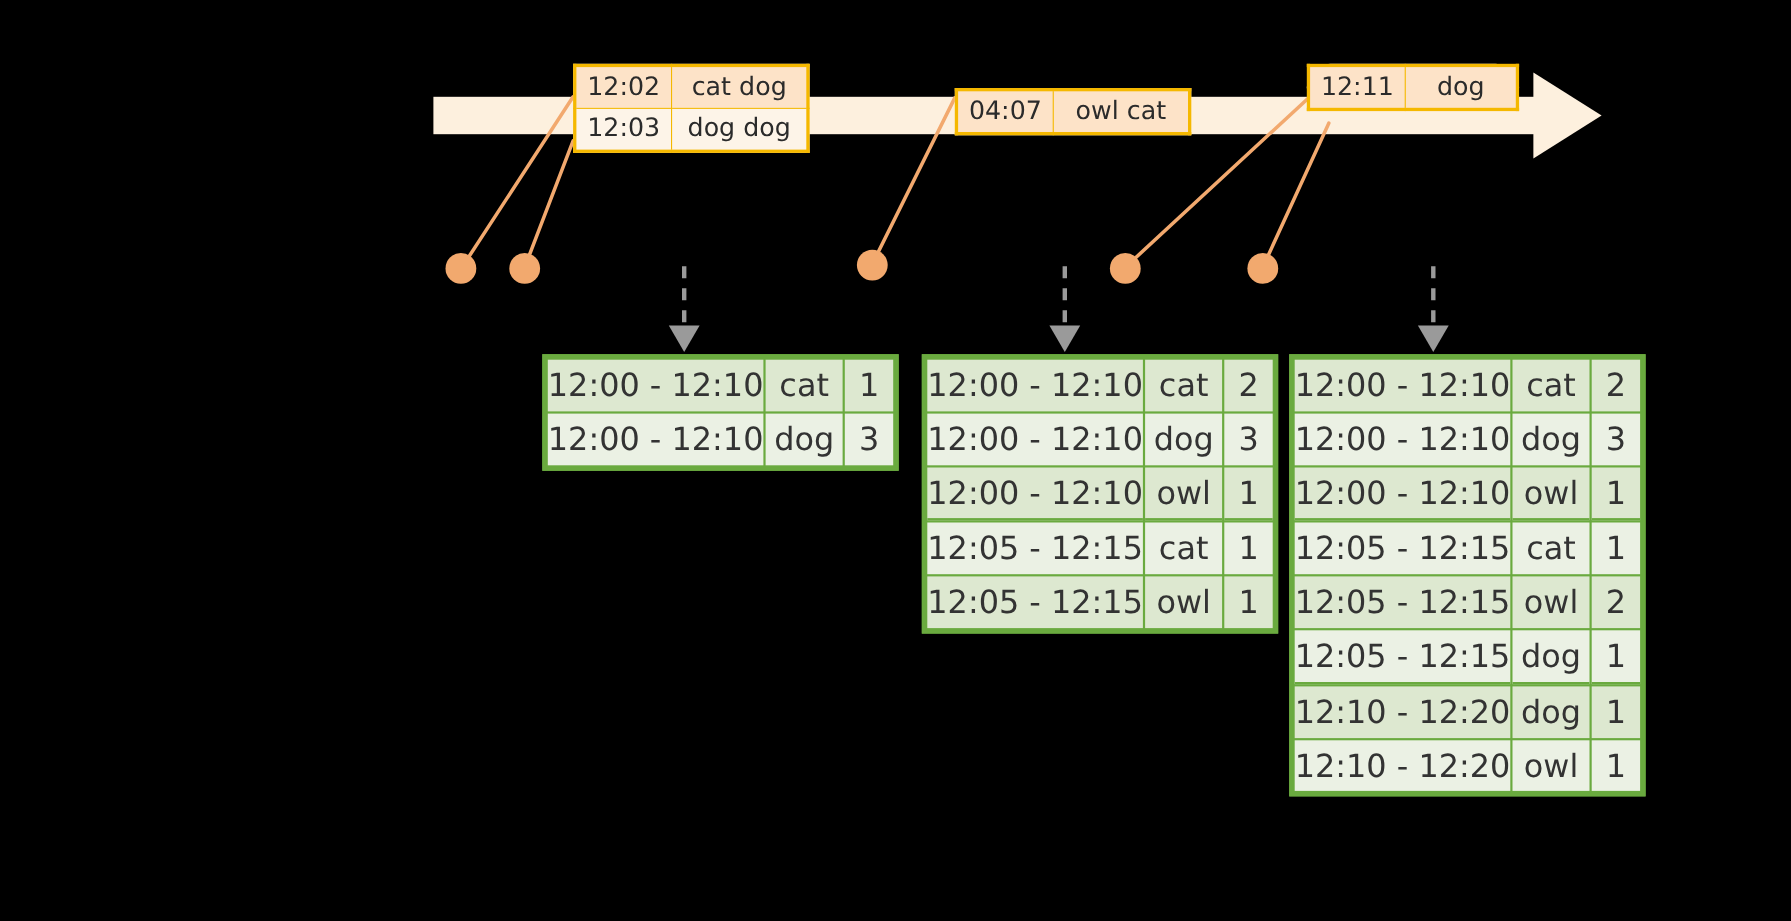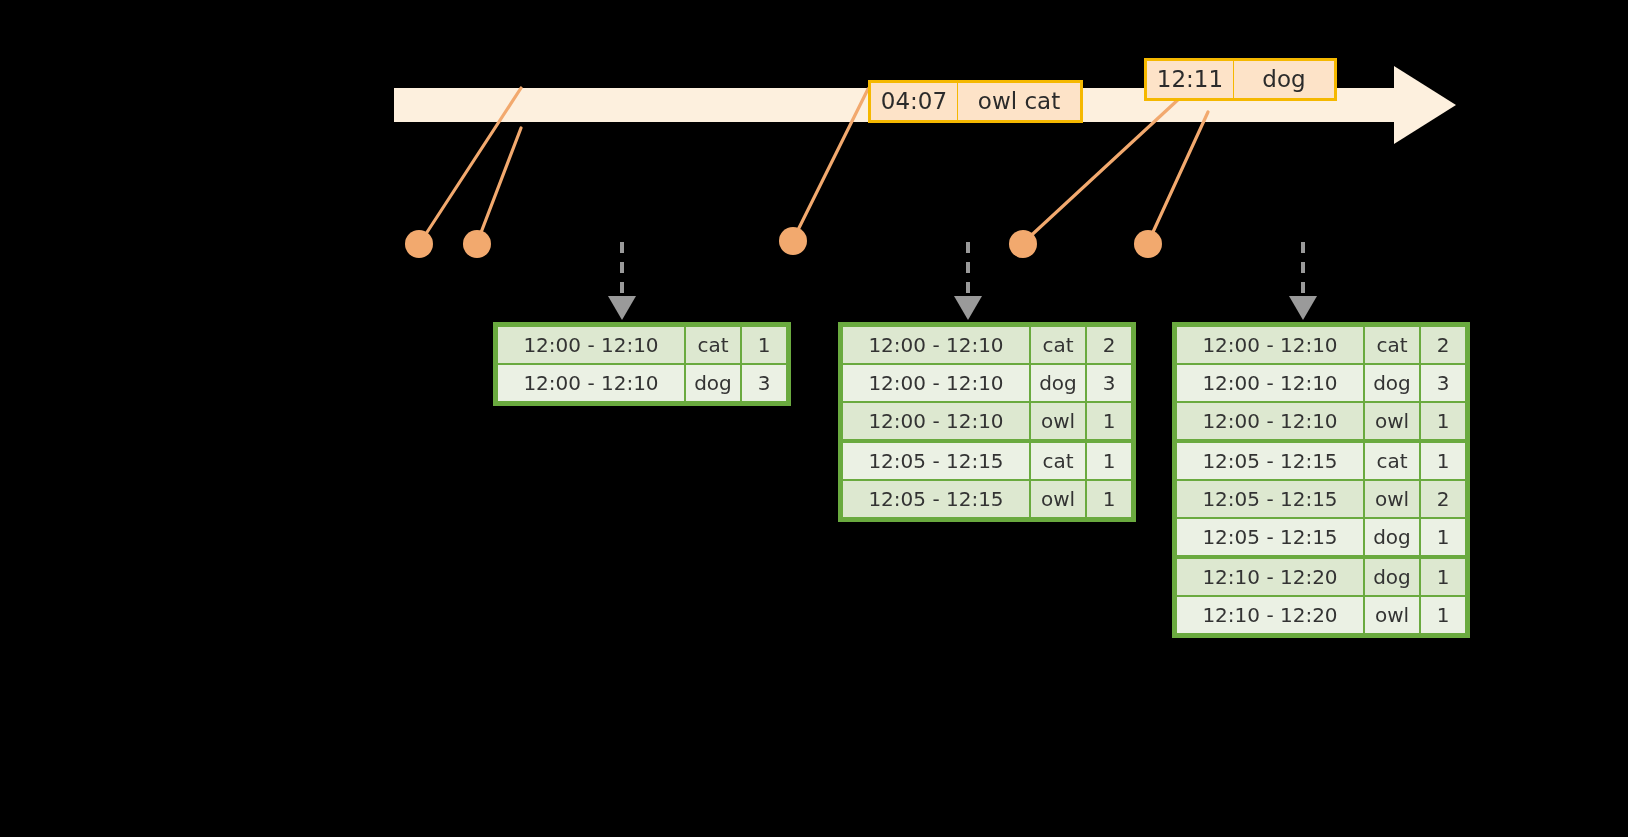--- a/index.html
+++ b/index.html
@@ -39,31 +39,31 @@
   
   .res-table{
     position:absolute;
     border-collapse:separate;
     border-spacing:2px;
     border:3px solid #6aaa3f;
     background:#6aaa3f;
     z-index:5;
   }
   .res-table td{
-    font-size:20px;
+    font-size:29px;
     color:#333;
     text-align:center;
     padding:6px 0;
     white-space:nowrap;
     line-height:1.2;
   }
   .res-table tr.odd  td{background:#dde8d0;}
   .res-table tr.even td{background:#ebf1e4;}
   td.r-window{width:186px;}
-  td.r-key{width:54px;margin-top:44px;}
+  td.r-key{width:70px;margin-top:44px;}
   td.r-count{width:44px;}
 
   .res-table tr.grp-end td{border-bottom:2px solid #6aaa3f;}
 </style>
 </head>
 <body>
 
 <div id="stage">
 
   <svg id="svg-layer" viewBox="0 0 1628 837" xmlns="http://www.w3.org/2000/svg">
@@ -94,31 +94,43 @@
       <line x1="968" y1="242" x2="968" y2="300"></line>
       <line x1="1303" y1="242" x2="1303" y2="300"></line>
     </g>
     <g fill="#9a9a9a">
       <polygon points="608,296 636,296 622,320"></polygon>
       <polygon points="954,296 982,296 968,320"></polygon>
       <polygon points="1289,296 1317,296 1303,320"></polygon>
     </g>
   </svg>
 
+  <table class="evt-table w-wide" style="left:521px; top:58px;">
+    <tbody>
+        <tr class="shade">
+      <td class="c-time">12:02</td>
+      <td class="c-payload">cat dog</td>
+    </tr>
+    <tr class="plain">
+      <td class="c-time">12:03</td>
+      <td class="c-payload">dog dog</td>
+    </tr>
+  </tbody>
+    </table>
 
   <table class="evt-table w-wide" style="left:868px; top:80px;">
     <tbody>
         <tr class="shade">
       <td class="c-time">04:07</td>
       <td class="c-payload">owl cat</td>
     </tr>
   </tbody>
     </table>
 
-  <table class="evt-table w-narrow" style="left:1144px; top:58px;border-radius:25px;">
+  <table class="evt-table w-narrow" style="left:1188px; top:58px;border-radius:25px;">
     <tbody>
         <tr class="shade">
       <td class="c-time">12:11</td>
       <td class="c-payload">dog</td>
     </tr>
   </tbody>
     </table>
 
   <table class="res-table" style="left:493px; top:322px;">
     <tbody>

